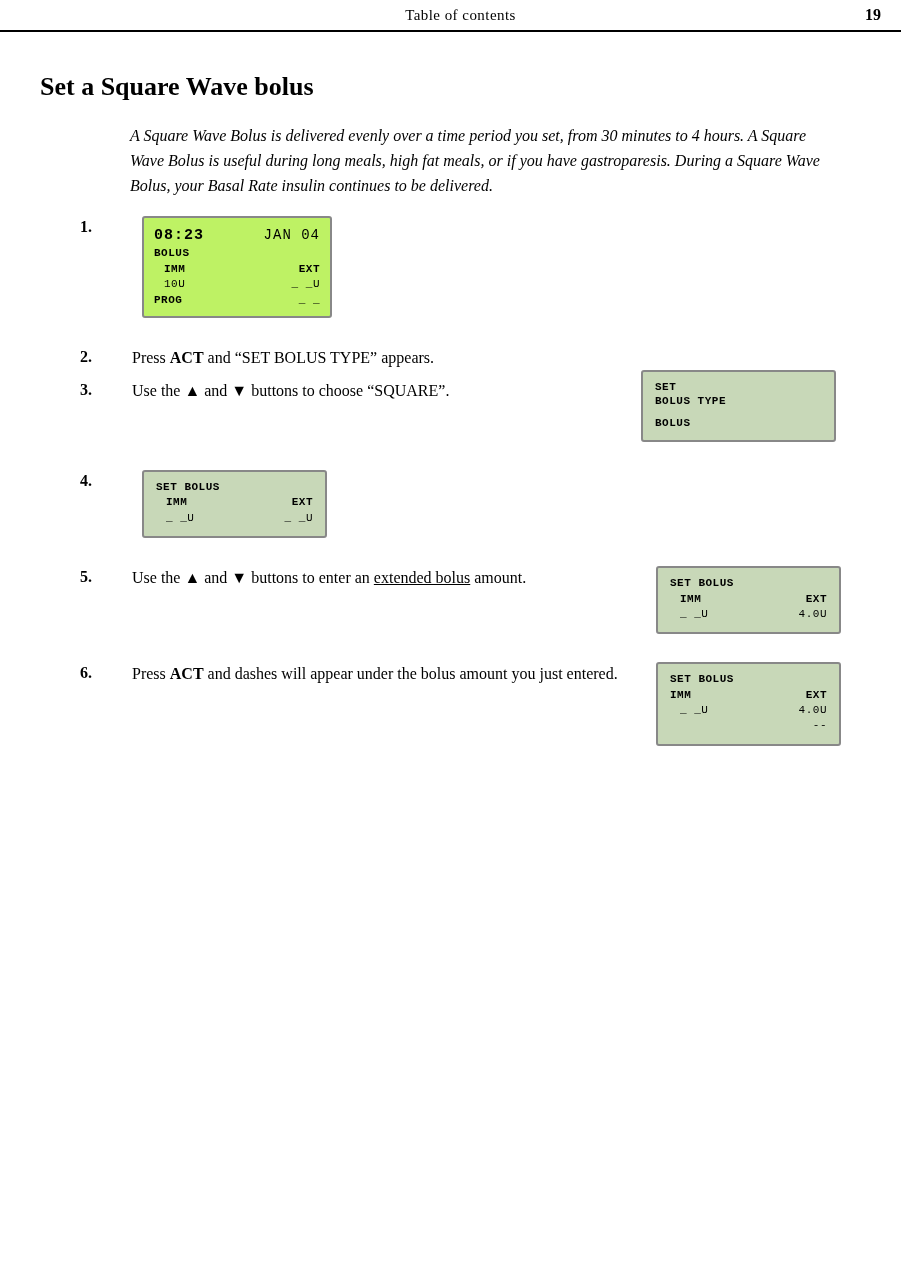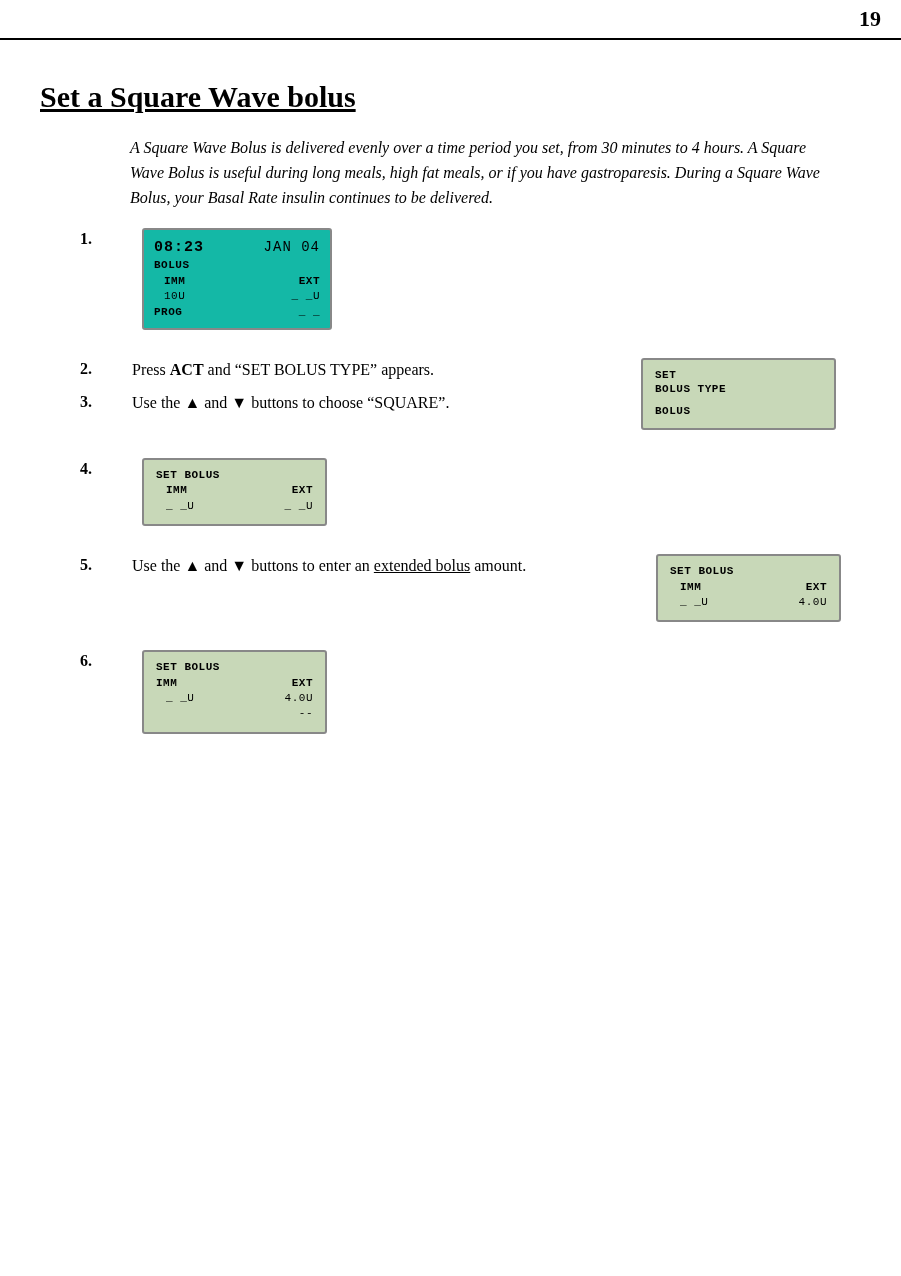--- a/index.html
+++ b/index.html
@@ -24,38 +24,37 @@
     }
     .header-title {
       font-size: 15px;
       font-weight: normal;
       letter-spacing: 0.03em;
       flex: 1;
       text-align: center;
       padding-left: 60px;
     }
     .page-number {
-      font-size: 22px;
+      font-size: 16px;
       font-weight: bold;
       min-width: 40px;
       text-align: right;
     }
 
     
     .content {
       padding: 30px 40px 30px 40px;
     }
 
     
     .section-title {
-      font-size: 30px;
+      font-size: 26px;
       font-weight: bold;
       margin-bottom: 22px;
       margin-top: 10px;
-      text-decoration: underline;
     }
 
     
     .intro-block {
       margin-left: 90px;
       margin-right: 20px;
       margin-bottom: 18px;
       font-style: italic;
     }
     .intro-block p {
@@ -98,21 +97,21 @@
 
     .step-screen {
       min-width: 185px;
       max-width: 200px;
       margin-left: 10px;
     }
 
     
     .lcd-screen {
       border: 2px solid #888;
-      background: #14b8a6;
+      background: #bef264;
       padding: 7px 10px 8px 10px;
       font-family: "Courier New", Courier, monospace;
       font-size: 12px;
       border-radius: 3px;
       min-width: 170px;
       max-width: 195px;
     }
 
     .lcd-screen.screen1 {
       min-width: 190px;
@@ -158,20 +157,21 @@
       padding: 8px 12px 10px 12px;
       font-family: "Courier New", Courier, monospace;
       font-size: 12px;
       border-radius: 3px;
       min-width: 170px;
       max-width: 195px;
     }
 
     .step-pair-screen {
       min-width: 200px;
+      margin-top: 24px;
     }
 
     
     .steps-2-3 {
       display: flex;
       flex-direction: row;
       align-items: flex-start;
       margin-bottom: 28px;
     }
     .steps-2-3-text {
@@ -184,20 +184,21 @@
       margin-bottom: 8px;
     }
     .step-inline .step-number {
       min-width: 52px;
     }
   </style>
 </head>
 <body>
 
 <div class="page-header">
+  <span class="header-title">Table of contents</span>
   <span class="page-number">19</span>
 </div>
 
 <div class="content">
 
   <h1 class="section-title">Set a Square Wave bolus</h1>
 
   <div class="intro-block">
     <p>A Square Wave Bolus is delivered evenly over a time period you set, from 30 minutes to 4 hours. A Square Wave Bolus is useful during long meals, high fat meals, or if you have gastroparesis. During a Square Wave Bolus, your Basal Rate insulin continues to be delivered.</p>
   </div>
@@ -298,20 +299,23 @@
           <div class="lcd-row">
             <span class="lcd-indent lcd-value">_ _U</span>
             <span class="lcd-value">4.0U</span>
           </div>
         </div>
       </div>
     </div>
 
     <div class="step">
       <span class="step-number">6.</span>
+      <div class="step-text">
+        Press <span class="bold">ACT</span> and dashes will appear under the bolus amount you just entered.
+      </div>
       <div class="step-screen">
         <div class="lcd-screen-small">
           <div class="lcd-row">
             <span class="lcd-label">SET BOLUS</span>
           </div>
           <div class="lcd-row">
             <span class="lcd-label">IMM</span>
             <span class="lcd-label">EXT</span>
           </div>
           <div class="lcd-row">

